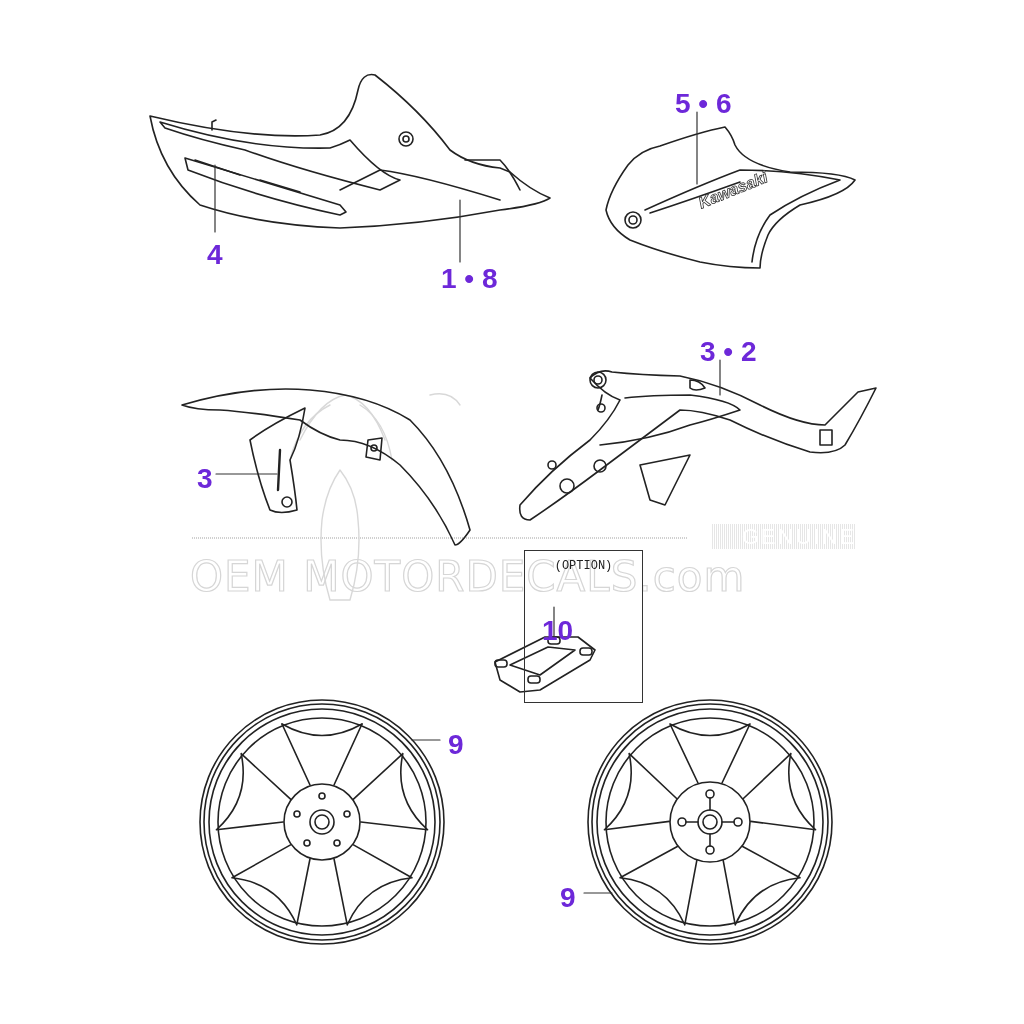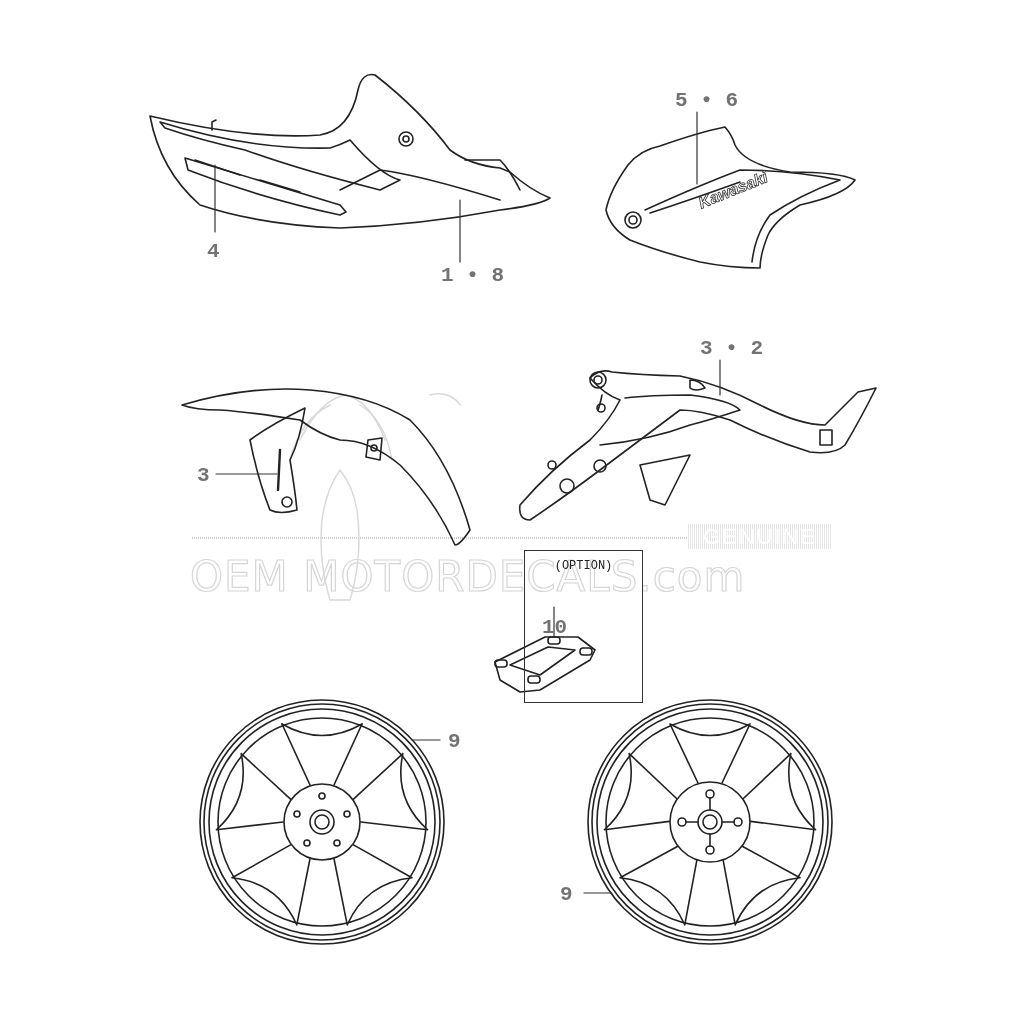--- a/index.html
+++ b/index.html
@@ -1,21 +1,21 @@
 <!DOCTYPE html>
 <html><head>
 <meta charset="utf-8">
 <style>
   html,body{margin:0;padding:0;background:#ffffff;}
   body{width:1024px;height:1024px;position:relative;overflow:hidden;font-family:"Liberation Sans",sans-serif;}
   .canvas{position:absolute;left:0;top:0;width:1024px;height:1024px;}
-  .label{position:absolute;font-family:Liberation Mono, monospace;font-weight:bold;font-size:21px;color:#737373;line-height:1;white-space:nowrap;}
+  .label{position:absolute;font-family:Liberation Sans, sans-serif;font-weight:bold;font-size:28px;color:#6d28d9;line-height:1;white-space:nowrap;}
   .opt-box{position:absolute;left:484px;top:550px;width:119px;height:153px;border:1.5px solid #333;box-sizing:border-box;background:transparent;margin-left:40px;}
   .opt-text{position:absolute;left:0;top:8px;width:100%;text-align:center;font-family:"Liberation Mono",monospace;font-size:12px;color:#222;}
-  .wm-genuine{position:absolute;left:688px;top:524px;width:144px;height:25px;background:repeating-linear-gradient(90deg,#e6e6e6 0 1px,#fff 1px 2px);color:#fff;font-weight:normal;font-size:22px;letter-spacing:2px;text-align:center;line-height:25px;font-family:"Liberation Sans",sans-serif;}
+  .wm-genuine{position:absolute;left:712px;top:524px;width:144px;height:25px;background:repeating-linear-gradient(90deg,#e6e6e6 0 1px,#fff 1px 2px);color:#fff;font-weight:normal;font-size:22px;letter-spacing:2px;text-align:right;line-height:25px;font-family:"Liberation Sans",sans-serif;}
   .wm-text{position:absolute;left:190px;top:552px;font-family:"DejaVu Sans",sans-serif;font-size:42px;color:transparent;-webkit-text-stroke:1.2px #d6d6d6;letter-spacing:1px;white-space:nowrap;}
   .wm-line{position:absolute;left:192px;top:537px;width:495px;height:2px;background:repeating-linear-gradient(90deg,#d0d0d0 0 1px,#fff 1px 2px);}
 </style>
 </head>
 <body>
 
 <div class="canvas">
 
   <div class="wm-line"></div>
   <div class="wm-genuine">GENUINE</div>

